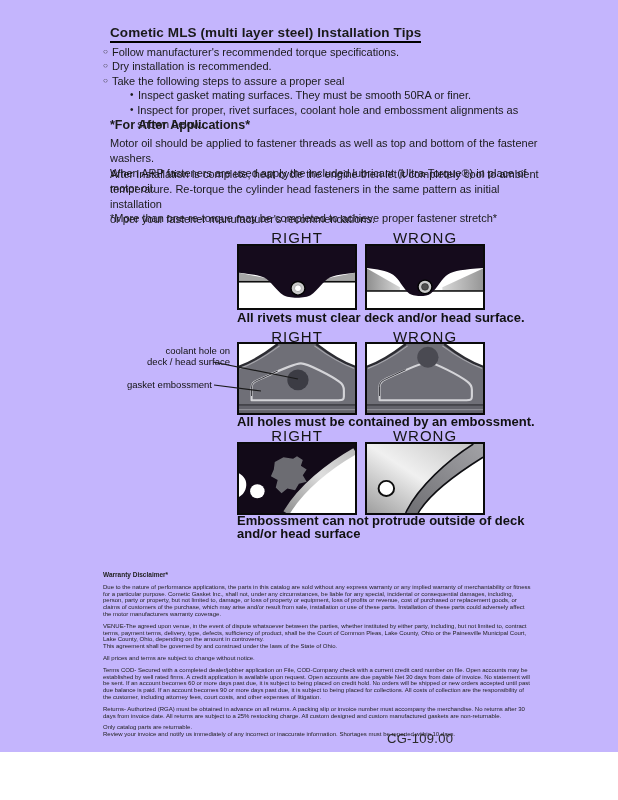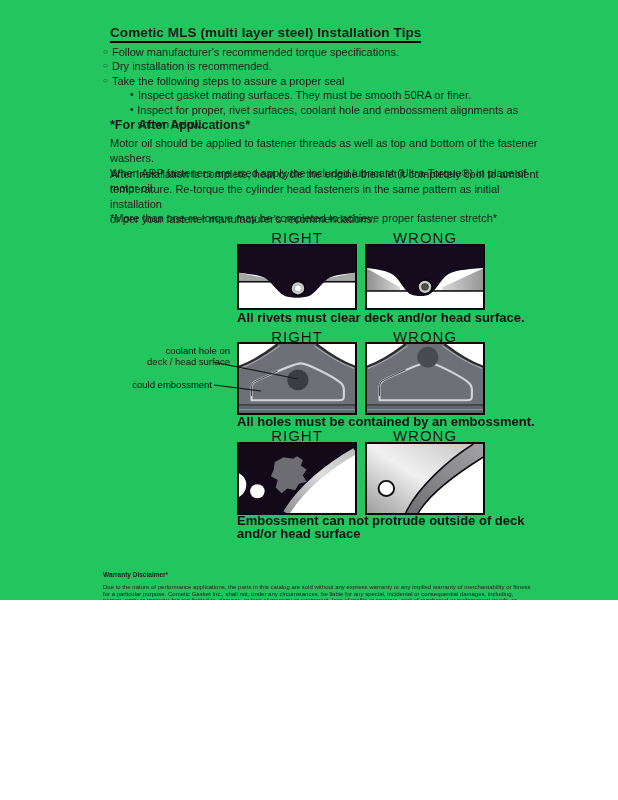--- a/index.html
+++ b/index.html
@@ -1,16 +1,16 @@
 <!DOCTYPE html>
 <html><head>
 <meta charset="utf-8">
 <style>
   html,body{margin:0;padding:0;background:#ffffff;}
-  .page{position:relative;width:618px;height:600px;background:#22c55e;overflow:hidden;
+  .page{position:relative;width:618px;height:752px;background:#c4b5fd;overflow:hidden;
         font-family:"Liberation Sans","DejaVu Sans",sans-serif;color:#1a1a1a;}
   .abs{position:absolute;}
   .doc-title{font-size:13.5px;font-weight:bold;border-bottom:2px solid #000;padding-bottom:1px;
              display:inline-block;letter-spacing:.1px;}
   .bullets{font-size:11px;line-height:14.4px;}
   .b1{display:flex;}
   .b1 .mk{width:9px;font-size:8px;line-height:14.4px;color:#333;}
   .b2{display:flex;padding-left:27px;}
   .b2 .mk{width:8px;font-size:10px;line-height:14.4px;}
   .diesel-h{font-size:12.5px;font-weight:bold;}
@@ -102,21 +102,21 @@
     </svg>
   </div>
 
   <div class="abs caption" style="left:237px;top:312px;">All rivets must clear deck and/or head surface.</div>
 
   <div class="abs rw-label" style="left:237px;top:328px;">RIGHT</div>
   <div class="abs rw-label" style="left:365px;top:328px;">WRONG</div>
 
   <div class="abs side-label" style="left:128px;top:345px;">coolant hole on
 deck / head surface</div>
-  <div class="abs side-label" style="left:110px;top:379px;">could embossment</div>
+  <div class="abs side-label" style="left:110px;top:379px;">gasket embossment</div>
 
   <div class="abs panel" style="left:237px;top:342px;height:73px;">
     <svg width="116" height="69" viewBox="0 0 120 73" preserveAspectRatio="none">
       <rect width="120" height="73" fill="#6f6f77"></rect>
       <rect x="0" y="63.5" width="120" height="2" fill="#44444a"></rect>
       <rect x="0" y="65.5" width="120" height="7.5" fill="#63636b"></rect>
       <rect x="0" y="68.8" width="120" height="1.2" fill="#8f8f97"></rect>
       <path d="M0,0 L40,0 C30,8 14,19 0,24 Z" fill="#ffffff"></path>
       <path d="M120,0 L80,0 C90,8 106,19 120,24 Z" fill="#ffffff"></path>
       <path d="M40,0 C30,8 14,19 0,24" stroke="#2c2c32" stroke-width="2.4" fill="none"></path>

